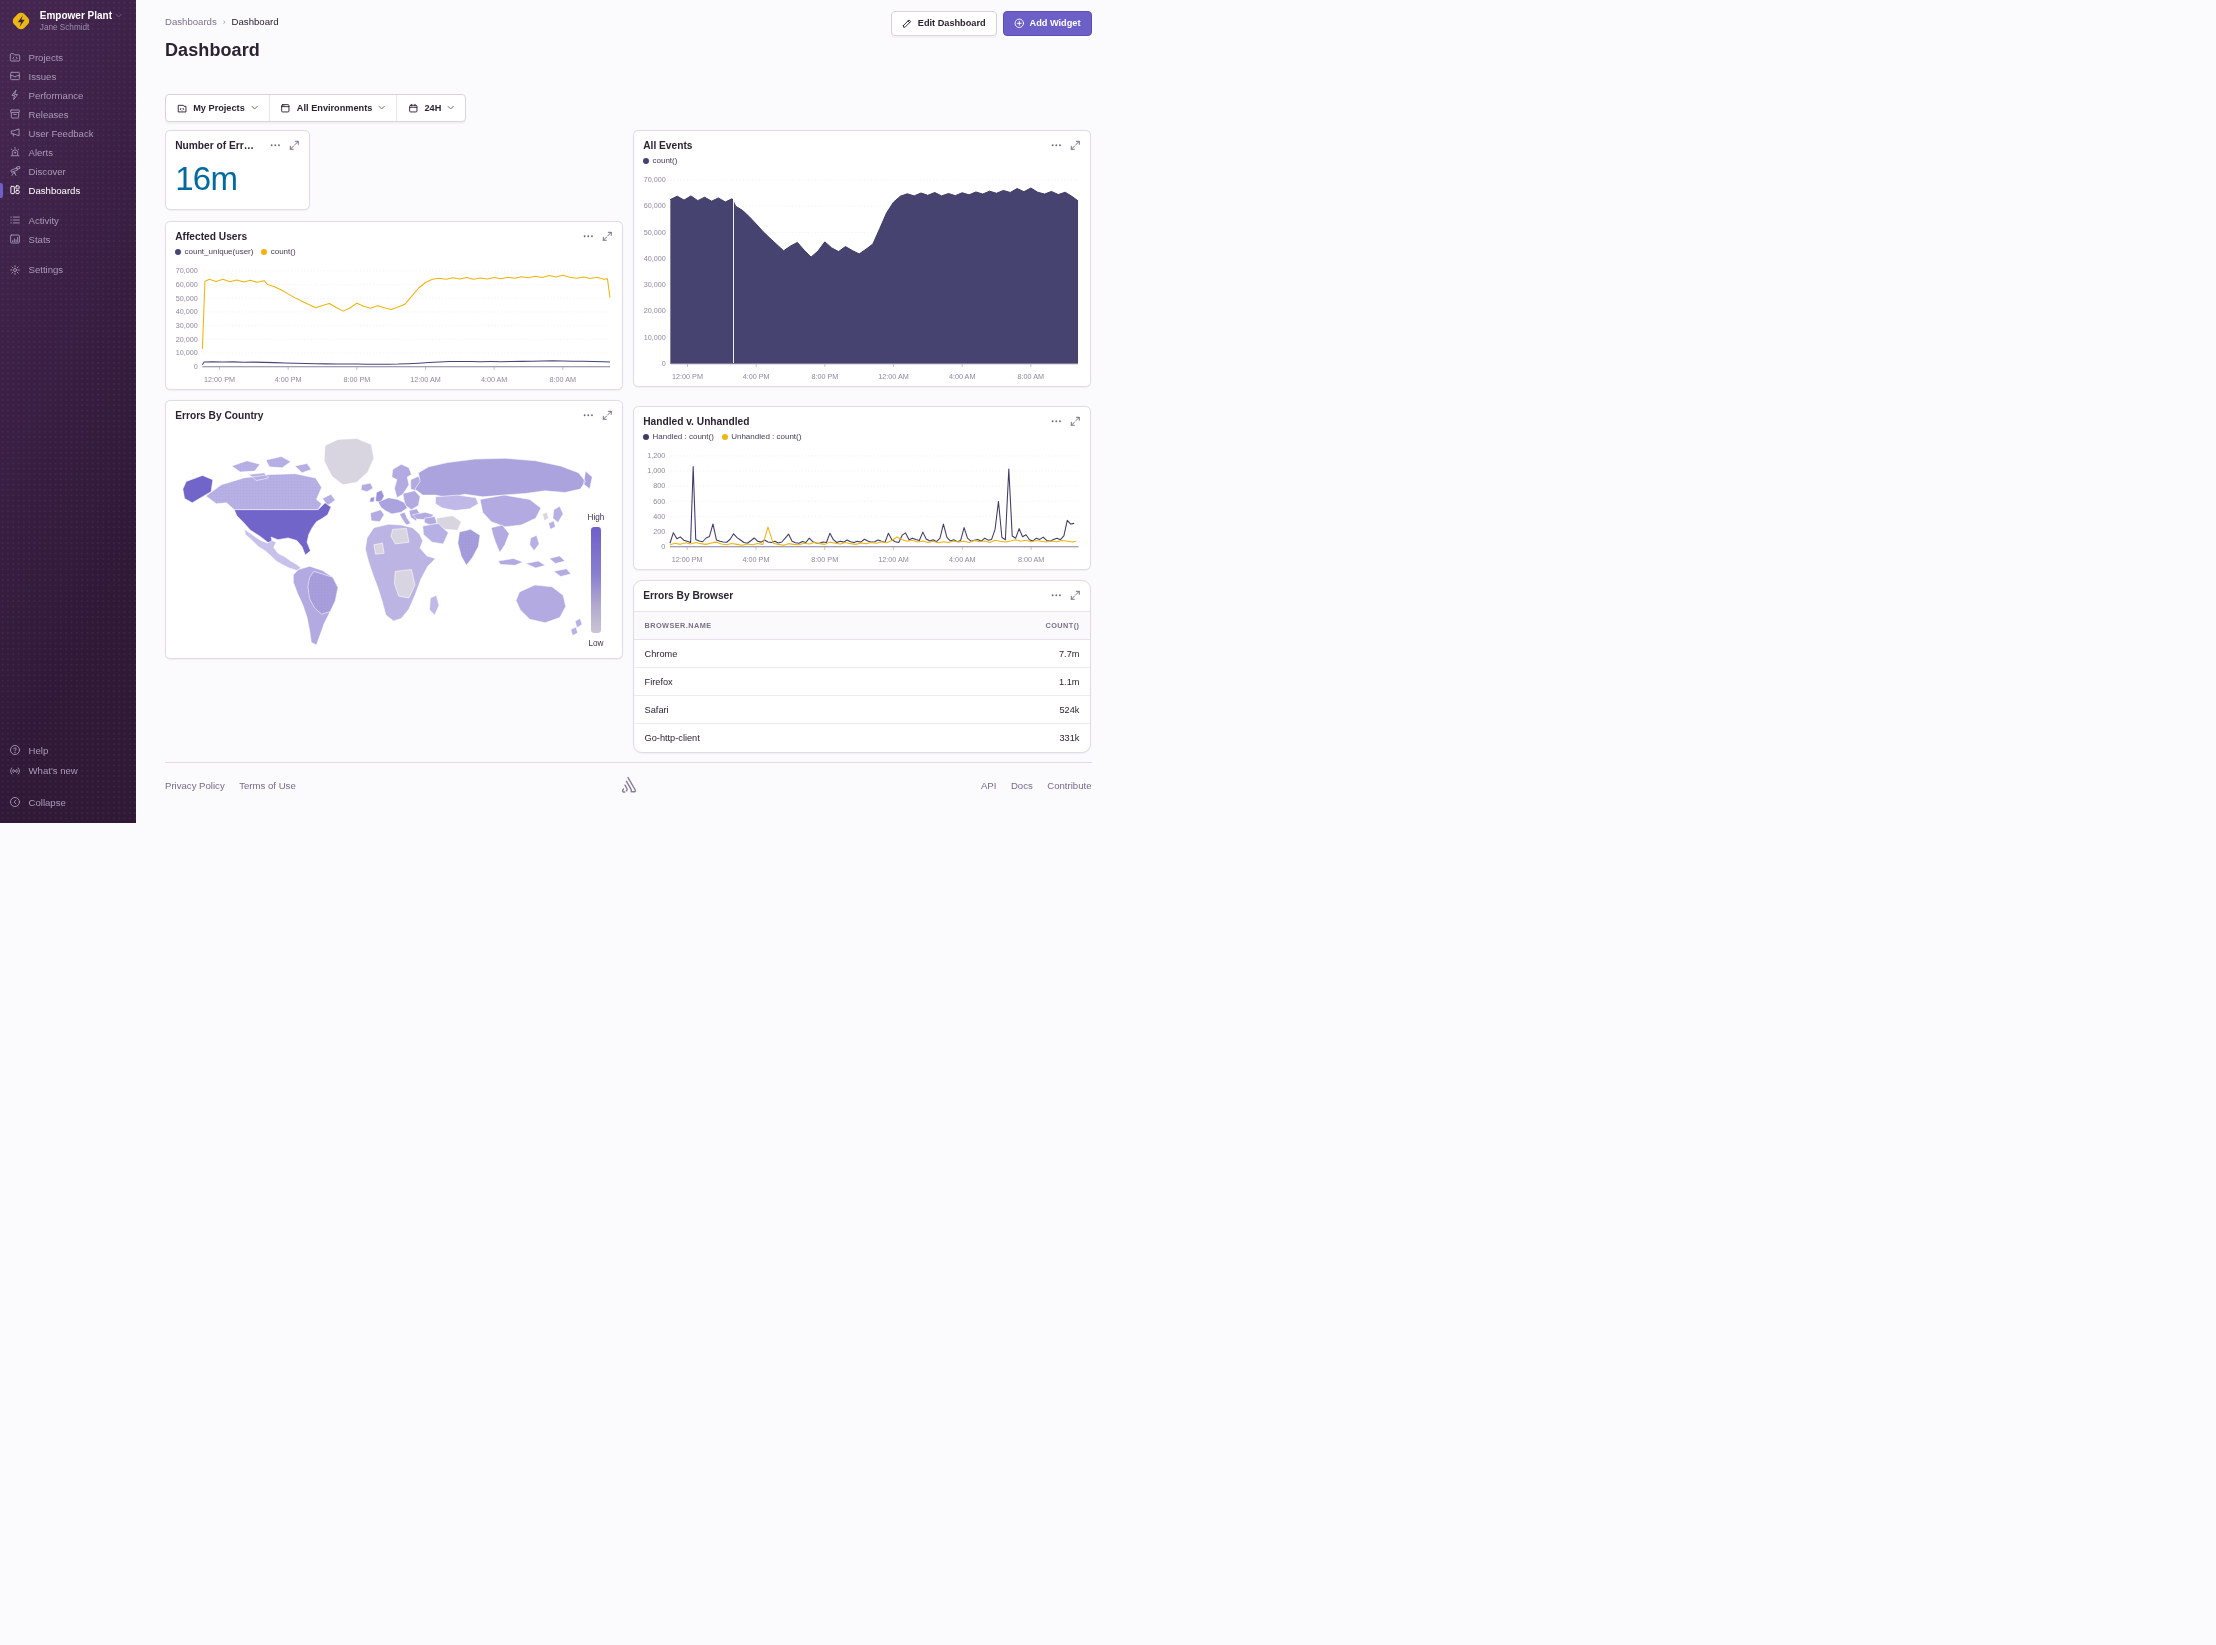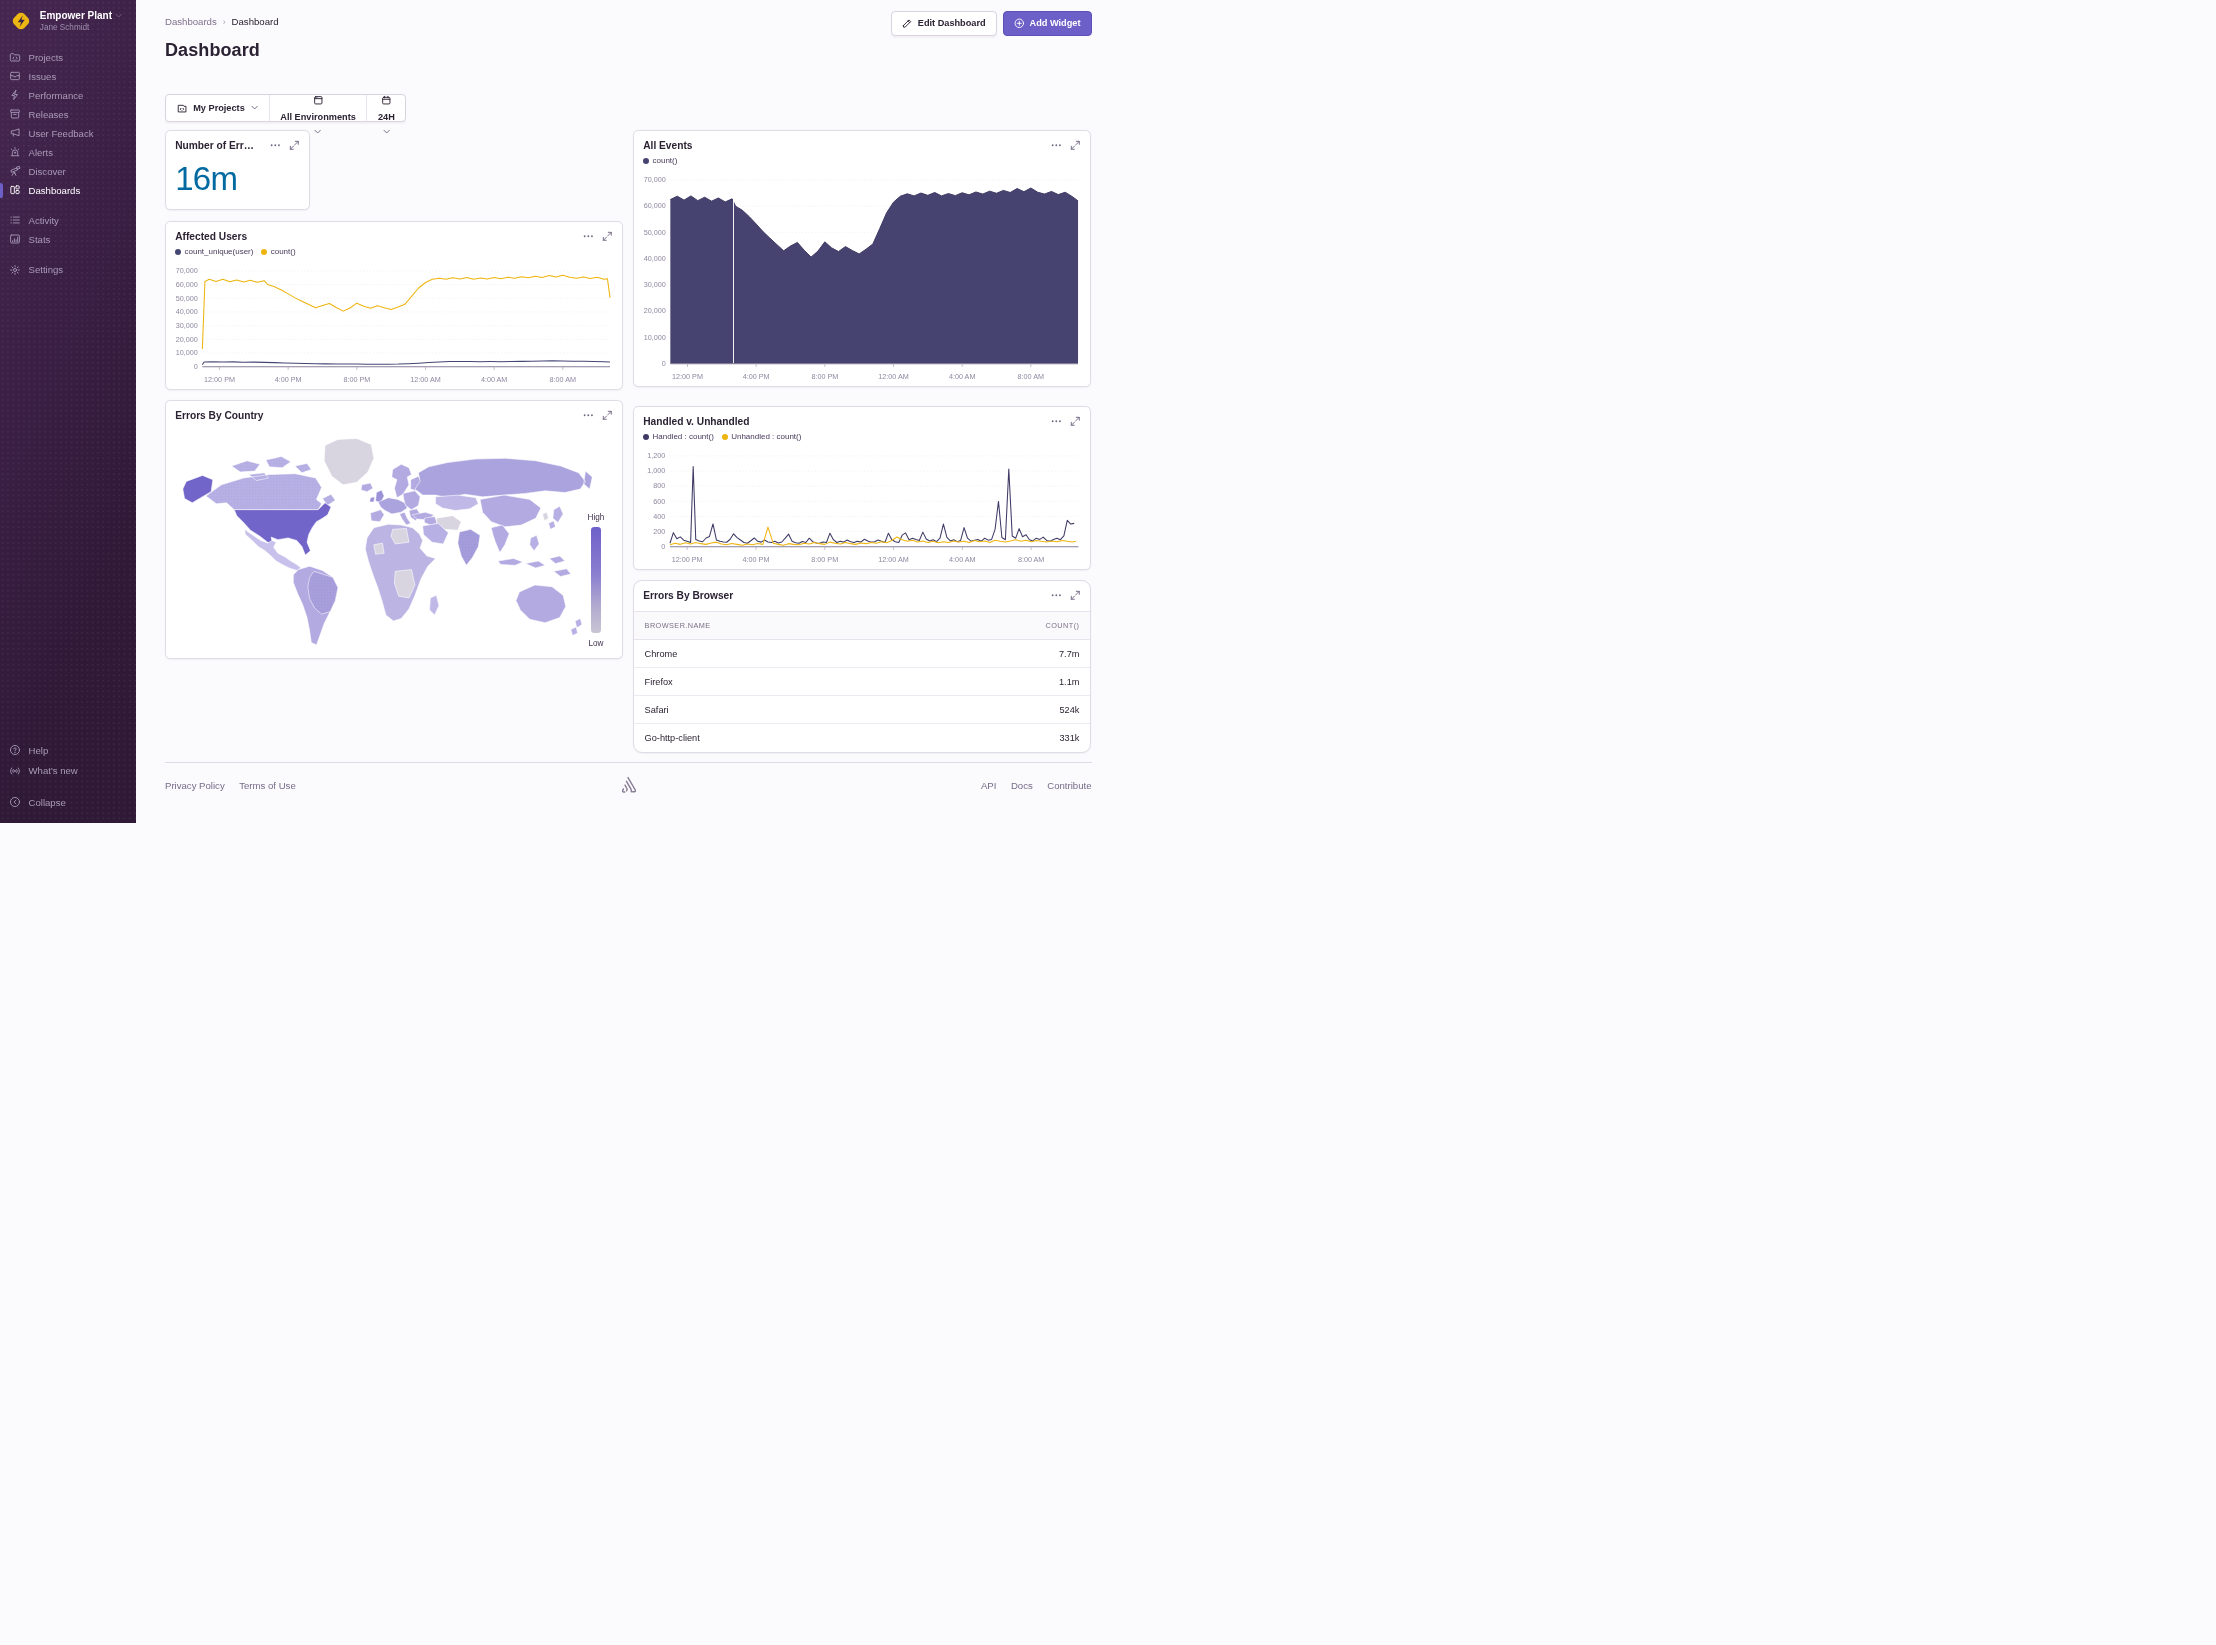--- a/index.html
+++ b/index.html
@@ -38,21 +38,21 @@
   .page-title { position:absolute; left:20px; top:40px; font-size:18px; font-weight:700; color:#2b2233; letter-spacing:0.1px; }
   .top-actions { position:absolute; right:16.5px; top:10.6px; display:flex; gap:6px;border-radius:6px; }
   .btn { display:flex; align-items:center; gap:5.3px; height:25px; padding:0 10px; border-radius:4px; font-size:9.2px; font-weight:700; cursor:pointer; }
   .btn-default { background:#fff; border:0.7px solid #d9d3e0; color:#2b2233; box-shadow:0 1.3px 0.7px rgba(43,34,51,.04); }
   .btn-primary { background:#6C5FC7; border:0.7px solid #5c4fb5; color:#fff; }
   .btn .bicon { width:10.6px; height:10.6px; display:flex; }
 
   .filter-bar { position:absolute; left:20px; top:94px; height:28px; display:flex; align-items:stretch;
     background:#fff; border:0.7px solid #d9d3e0; border-radius:4px; box-shadow:0 1.3px 0.7px rgba(43,34,51,.04); }
   .filter-seg { display:flex; align-items:center; gap:6px; padding:0 10.6px; font-size:9.2px; font-weight:700; color:#2b2233; cursor:pointer; }
-  .filter-seg + .filter-seg { border-left:0.7px solid #e8e3ee;flex-direction:column; }
+  .filter-seg + .filter-seg { border-left:0.7px solid #e8e3ee; }
   .filter-seg .ficon { width:10.6px; height:10.6px; display:flex; color:#2b2233; }
   .chev { width:7.3px; height:7.3px; display:flex; color:#71667f; }
 
   
   .card { position:absolute; background:#fff; border:0.7px solid #e0dbe6; border-radius:5.3px; box-shadow:0 0.7px 1.3px rgba(43,34,51,.05); }
   #card-num-errors { left:20px;  top:130px; width:145px; height:80px; }
   #card-num-issues { left:175px; top:130px; width:303px; height:80px; }
   #card-all-events { left:488px; top:130px; width:458px; height:257px; }
   #card-affected   { left:20px;  top:221px; width:458px; height:169px; }
   #card-map        { left:20px;  top:400px; width:458px; height:259px; }
@@ -69,21 +69,21 @@
   .chart-box { position:absolute; left:2.6px; right:5.3px; top:41px; bottom:2.6px; }
   .map-box { position:absolute; left:6.6px; right:6.6px; top:29px; bottom:5.3px; }
   .map-legend { position:absolute; right:13px; top:112px; width:26px; text-align:center; font-size:8.2px; color:#40334f; }
   .map-grad { width:9.2px; height:106px; margin:5.3px auto; border-radius:3.3px;
     background:linear-gradient(180deg,#6d60c9 0%, #8a7fd0 45%, #b2abcf 75%, #c9c5d5 100%); }
 
   
   .tbl { position:absolute; left:0; right:0; top:30px; bottom:0; font-size:9.2px; }
   .tbl-head { display:flex; justify-content:space-between; align-items:center; height:29px; padding:0 10.6px;
     background:#faf9fb; border-top:0.7px solid #e7e2ec; border-bottom:0.7px solid #e7e2ec;
-    font-size:7.3px; font-weight:400; letter-spacing:.06em; color:#7a7088; }
+    font-size:7.3px; font-weight:700; letter-spacing:.06em; color:#7a7088; }
   .tbl-row { display:flex; justify-content:space-between; align-items:center; height:28px; padding:0 10.6px; border-bottom:0.7px solid #edeaf1; color:#2b2233; }
   .tbl-row:last-child { border-bottom:none; }
 
   
   .footer { position:absolute; left:20px; right:16.5px; top:762px; border-top:0.7px solid #dfdae6; }
   .footer-inner { position:relative; display:flex; justify-content:space-between; padding-top:17px; font-size:9.6px; color:#756c8a; }
   .footer-links { display:flex; gap:14.5px; }
   .footer-links span { cursor:pointer; }
   .footer-logo { position:absolute; left:50%; top:12px; transform:translateX(-50%); width:20px; height:20px; color:#867c96; }
 

